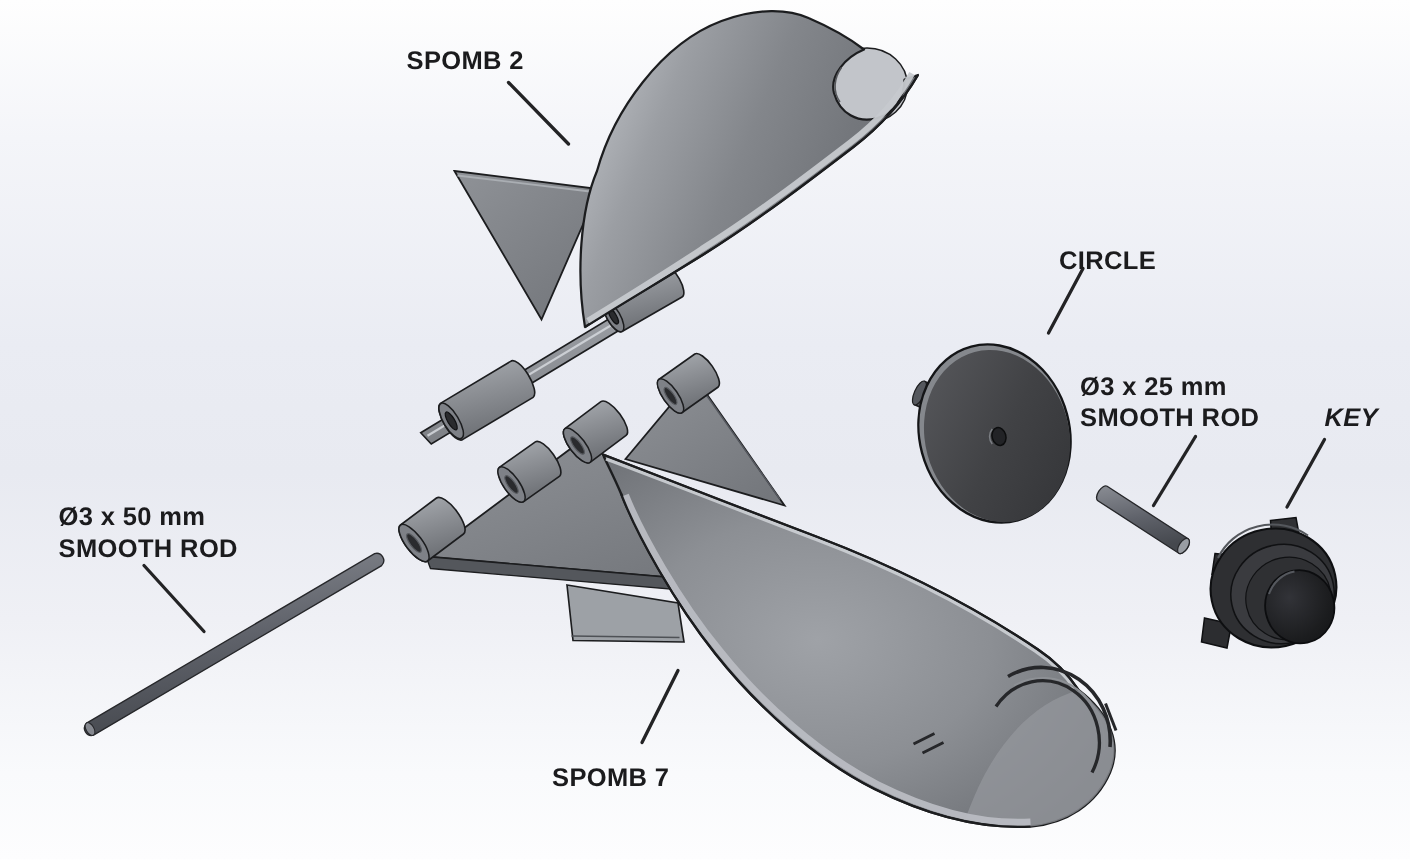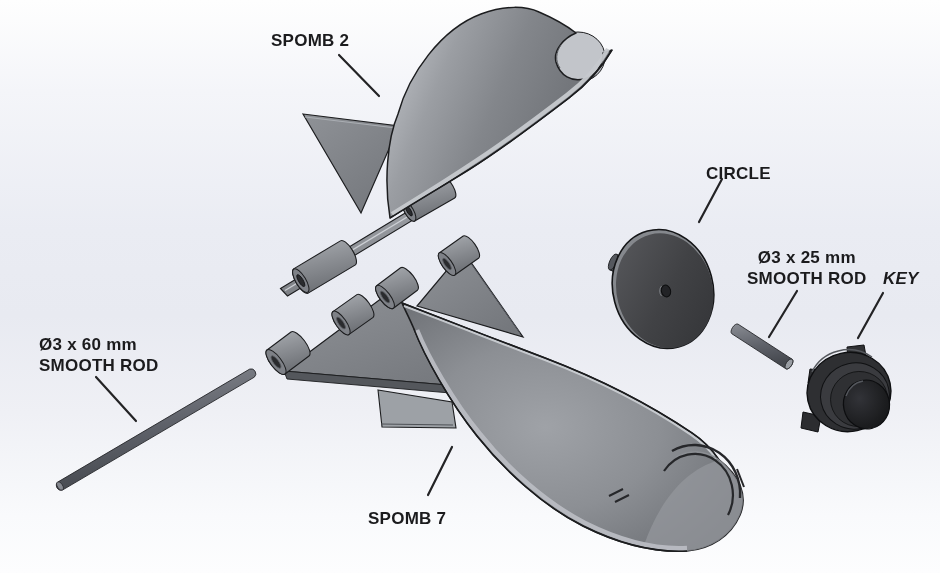--- a/index.html
+++ b/index.html
@@ -14,21 +14,21 @@
       #eff0f5 72%, #f9fafc 90%, #fdfdfe 100%);
   }
   svg.scene{position:absolute;left:0;top:0;}
   .lbl{
     position:absolute;
     font-weight:700;font-size:17px;line-height:21px;
     color:#1b1b1d;letter-spacing:.25px;white-space:nowrap;
   }
   #lbl-spomb2{left:271px;top:30px;}
   #lbl-circle{left:706px;top:148px;margin-top:15px;}
-  #lbl-rod25{left:747px;top:247px;text-align:center;}
+  #lbl-rod25{left:720px;top:247px;}
   #lbl-key{left:883px;top:268px;font-style:italic;}
   #lbl-rod90{left:39px;top:334px;}
   #lbl-spomb1{left:368px;top:508px;}
 </style>
 </head>
 <body>
 
 <div class="stage">
 
   <svg class="scene" width="940" height="573" viewBox="0 0 940 573">
@@ -204,19 +204,19 @@
   <div class="lbl" id="lbl-circle">CIRCLE</div>
 
   <div class="lbl" id="lbl-rod25">
     <div>Ø3 x 25 mm</div>
     <div>SMOOTH ROD</div>
   </div>
 
   <div class="lbl" id="lbl-key">KEY</div>
 
   <div class="lbl" id="lbl-rod90">
-    <div>Ø3 x 60 mm</div>
+    <div>Ø3 x 50 mm</div>
     <div>SMOOTH ROD</div>
   </div>
 
   <div class="lbl" id="lbl-spomb1">SPOMB 7</div>
 
 </div>
 
 </body></html>

